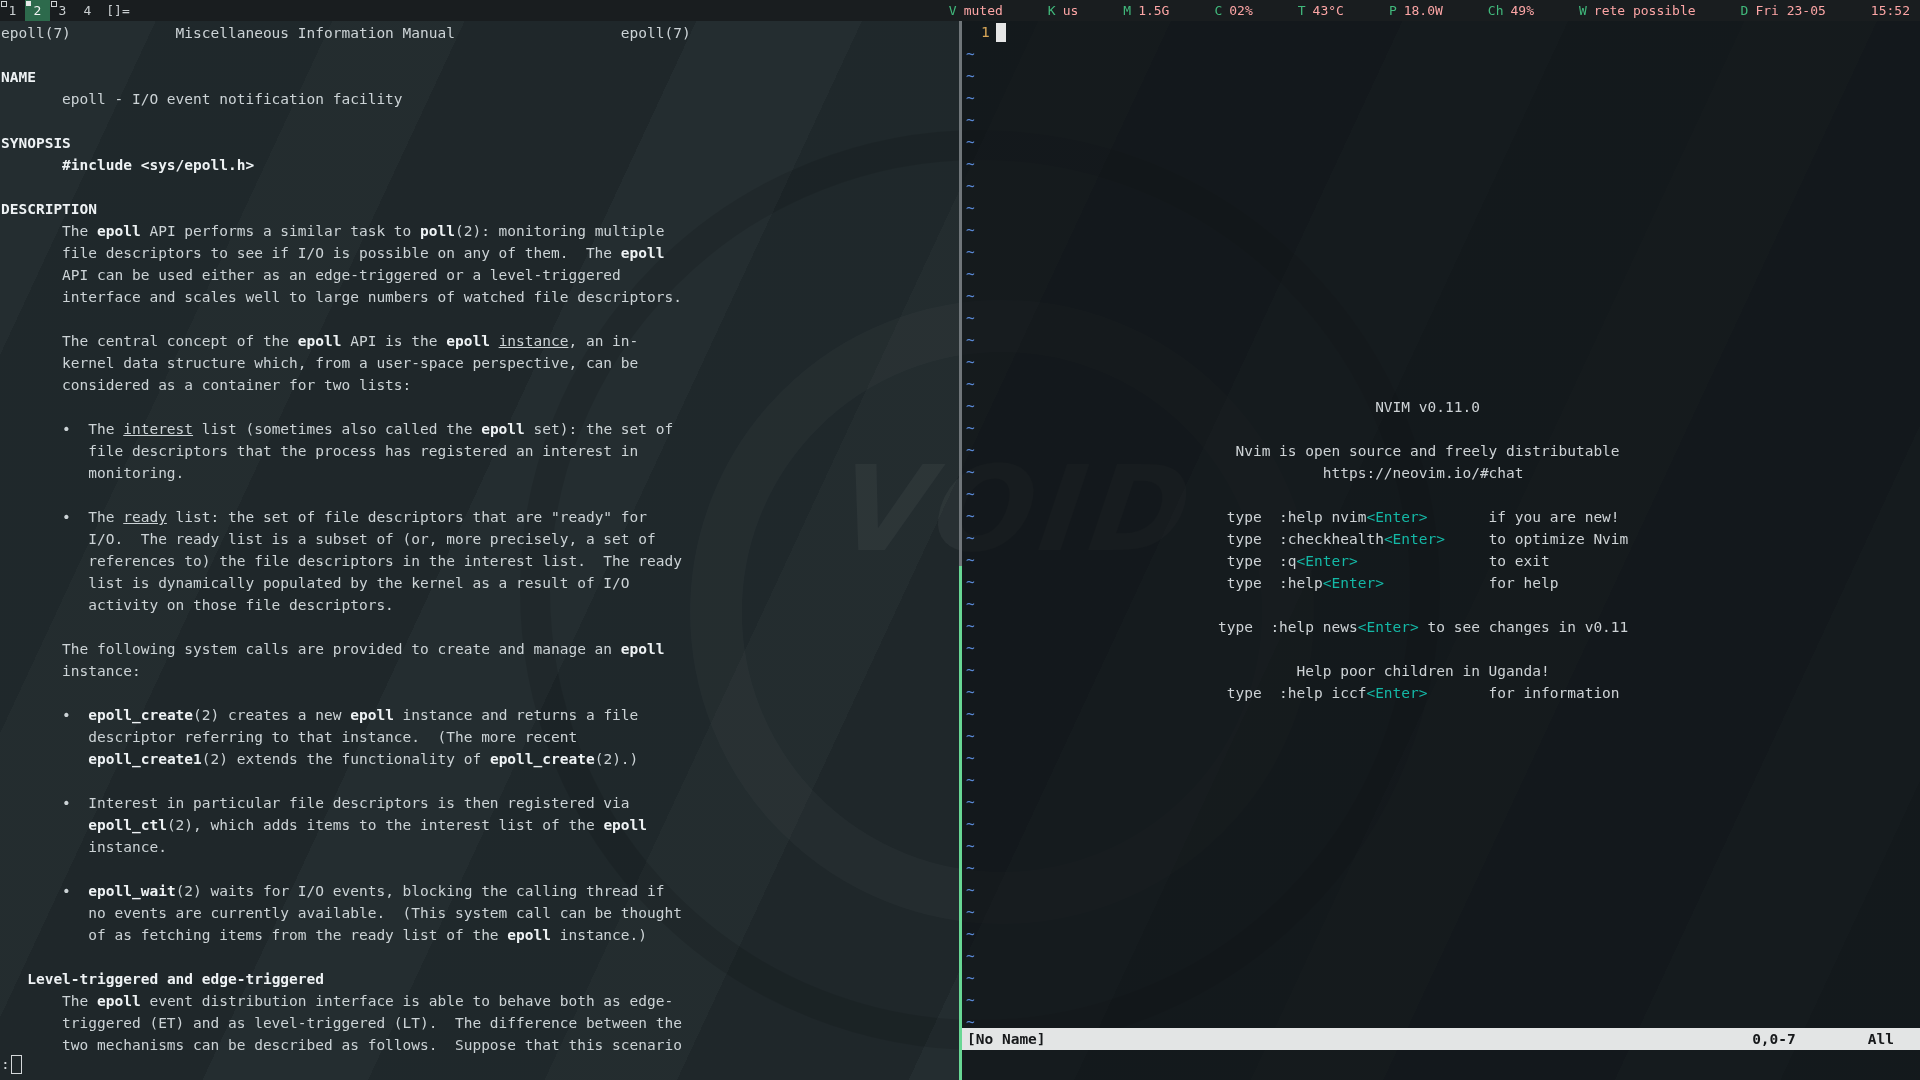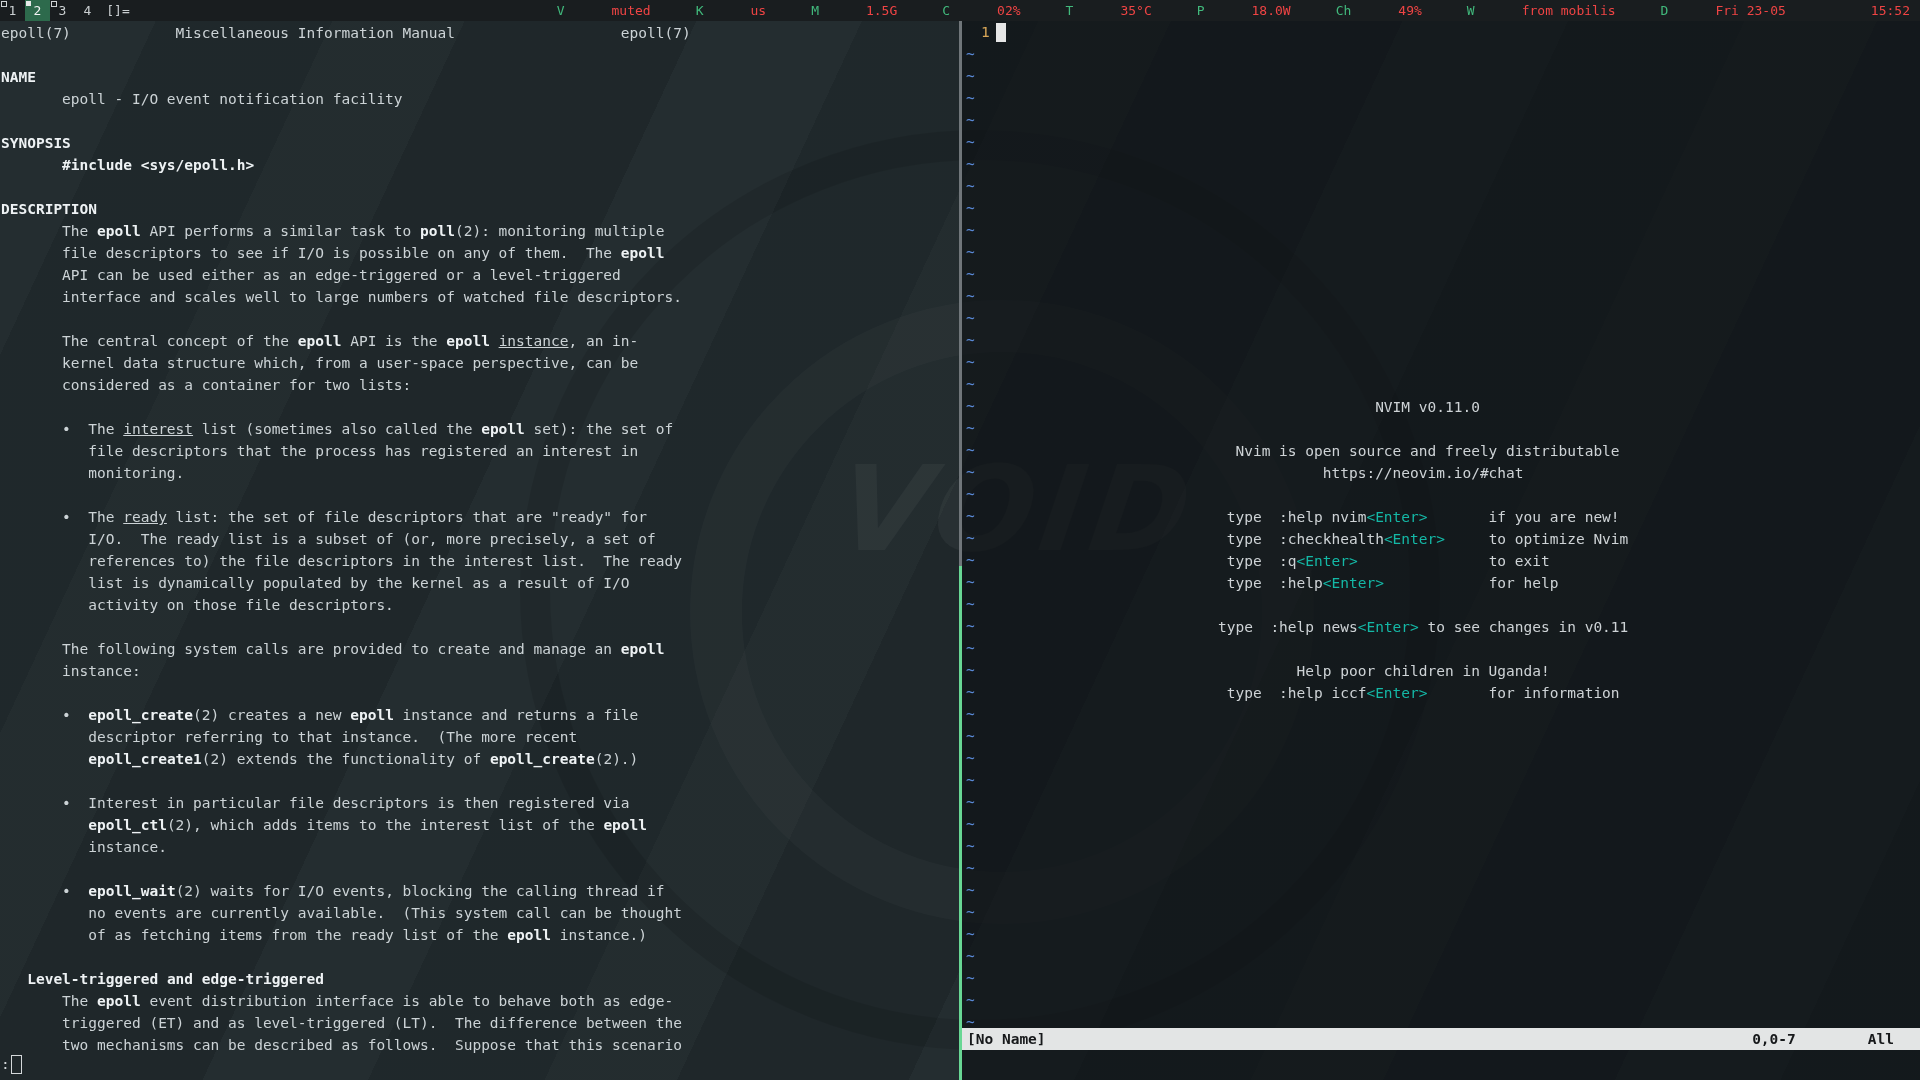--- a/index.html
+++ b/index.html
@@ -28,21 +28,21 @@
   .tag .ind{position:absolute;left:1px;top:1px;width:5px;height:5px;}
   .ind.filled{background:#e8eaea;}
   .ind.hollow{border:1px solid #cfd3d5;width:4px;height:4px;}
   #layout-symbol{width:36px;display:flex;align-items:center;justify-content:center;}
   #bar-title{width:866px;background:#2d6a4c;color:#eef1f1;display:flex;align-items:center;
              padding-left:9px;box-sizing:border-box;}
   #bar-status{flex:1;display:flex;align-items:center;justify-content:flex-end;
               gap:45px;padding-right:10px;}
   .sitem{display:flex;gap:7px;white-space:pre;}
   .skey{color:#41b97c;}
-  .sval{color:#ef4444;margin-left:40px;}
+  .sval{color:#fca5a5;}
   
   #left-pane{position:absolute;left:0;top:21px;width:956px;height:1059px;z-index:2;padding-left:27px;}
   #man-lines{position:absolute;left:1px;top:1px;white-space:pre;font-size:14.5px;
              line-height:22px;color:#ccd3d6;}
   #man-lines .b{font-weight:bold;color:#eef2f4;}
   #man-lines .u{text-decoration:underline;}
   #man-prompt{position:absolute;left:1px;top:1033px;font-size:14.5px;color:#d3d8da;
               display:flex;align-items:center;height:20px;}
   #man-cursor{display:inline-block;width:9px;height:17px;border:1px solid #d4d8da;
               margin-left:1px;}
@@ -92,24 +92,24 @@
         <div class="tag">
           <span>4</span>
         </div>
       </div>
     <div id="layout-symbol">[]=</div>
     <div id="bar-status">
         <span class="sitem"><span class="skey">V</span><span class="sval">muted</span></span>
         <span class="sitem"><span class="skey">K</span><span class="sval">us</span></span>
         <span class="sitem"><span class="skey">M</span><span class="sval">1.5G</span></span>
         <span class="sitem"><span class="skey">C</span><span class="sval">02%</span></span>
-        <span class="sitem"><span class="skey">T</span><span class="sval">35°C</span></span>
+        <span class="sitem"><span class="skey">T</span><span class="sval">43°C</span></span>
         <span class="sitem"><span class="skey">P</span><span class="sval">18.0W</span></span>
         <span class="sitem"><span class="skey">Ch</span><span class="sval">49%</span></span>
-        <span class="sitem"><span class="skey">W</span><span class="sval">from mobilis</span></span>
+        <span class="sitem"><span class="skey">W</span><span class="sval">rete possible</span></span>
         <span class="sitem"><span class="skey">D</span><span class="sval">Fri 23-05</span></span>
         <span class="sitem"><span class="sval">15:52</span></span>
       </div>
   </div>
 
   <div id="left-pane">
     <div id="man-lines"><div><span>epoll(7)            Miscellaneous Information Manual                   epoll(7)</span></div><div>&nbsp;</div><div><span class="b">NAME</span></div><div><span>       epoll - I/O event notification facility</span></div><div>&nbsp;</div><div><span class="b">SYNOPSIS</span></div><div><span>       </span><span class="b">#include &lt;sys/epoll.h&gt;</span></div><div>&nbsp;</div><div><span class="b">DESCRIPTION</span></div><div><span>       The </span><span class="b">epoll</span><span> API performs a similar task to </span><span class="b">poll</span><span>(2): monitoring multiple</span></div><div><span>       file descriptors to see if I/O is possible on any of them.  The </span><span class="b">epoll</span></div><div><span>       API can be used either as an edge-triggered or a level-triggered</span></div><div><span>       interface and scales well to large numbers of watched file descriptors.</span></div><div>&nbsp;</div><div><span>       The central concept of the </span><span class="b">epoll</span><span> API is the </span><span class="b">epoll</span><span> </span><span class="u">instance</span><span>, an in-</span></div><div><span>       kernel data structure which, from a user-space perspective, can be</span></div><div><span>       considered as a container for two lists:</span></div><div>&nbsp;</div><div><span>       •  The </span><span class="u">interest</span><span> list (sometimes also called the </span><span class="b">epoll</span><span> set): the set of</span></div><div><span>          file descriptors that the process has registered an interest in</span></div><div><span>          monitoring.</span></div><div>&nbsp;</div><div><span>       •  The </span><span class="u">ready</span><span> list: the set of file descriptors that are "ready" for</span></div><div><span>          I/O.  The ready list is a subset of (or, more precisely, a set of</span></div><div><span>          references to) the file descriptors in the interest list.  The ready</span></div><div><span>          list is dynamically populated by the kernel as a result of I/O</span></div><div><span>          activity on those file descriptors.</span></div><div>&nbsp;</div><div><span>       The following system calls are provided to create and manage an </span><span class="b">epoll</span></div><div><span>       instance:</span></div><div>&nbsp;</div><div><span>       •  </span><span class="b">epoll_create</span><span>(2) creates a new </span><span class="b">epoll</span><span> instance and returns a file</span></div><div><span>          descriptor referring to that instance.  (The more recent</span></div><div><span>          </span><span class="b">epoll_create1</span><span>(2) extends the functionality of </span><span class="b">epoll_create</span><span>(2).)</span></div><div>&nbsp;</div><div><span>       •  Interest in particular file descriptors is then registered via</span></div><div><span>          </span><span class="b">epoll_ctl</span><span>(2), which adds items to the interest list of the </span><span class="b">epoll</span></div><div><span>          instance.</span></div><div>&nbsp;</div><div><span>       •  </span><span class="b">epoll_wait</span><span>(2) waits for I/O events, blocking the calling thread if</span></div><div><span>          no events are currently available.  (This system call can be thought</span></div><div><span>          of as fetching items from the ready list of the </span><span class="b">epoll</span><span> instance.)</span></div><div>&nbsp;</div><div><span>   </span><span class="b">Level-triggered and edge-triggered</span></div><div><span>       The </span><span class="b">epoll</span><span> event distribution interface is able to behave both as edge-</span></div><div><span>       triggered (ET) and as level-triggered (LT).  The difference between the</span></div><div><span>       two mechanisms can be described as follows.  Suppose that this scenario</span></div></div>
     <div id="man-prompt">
       <span>:</span>
       <span id="man-cursor"></span>

